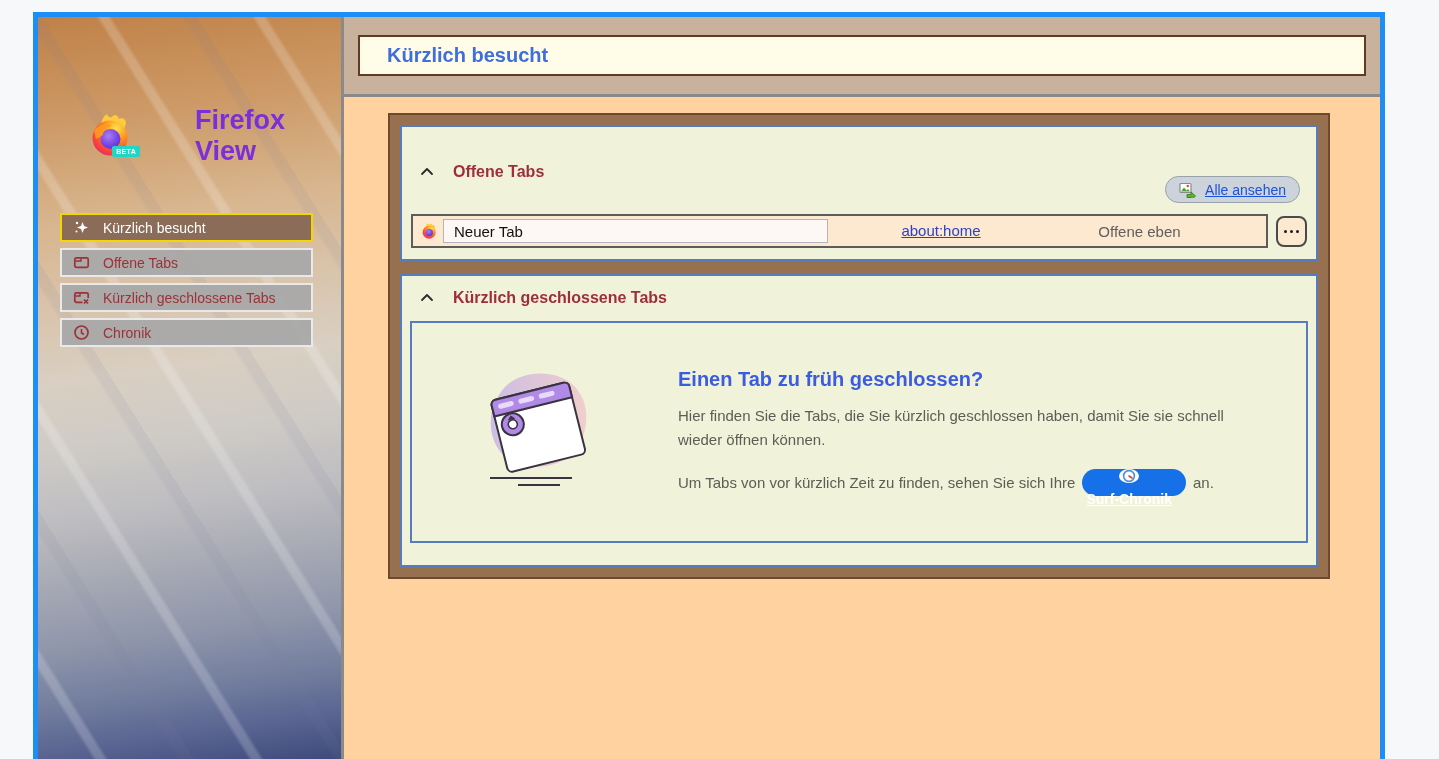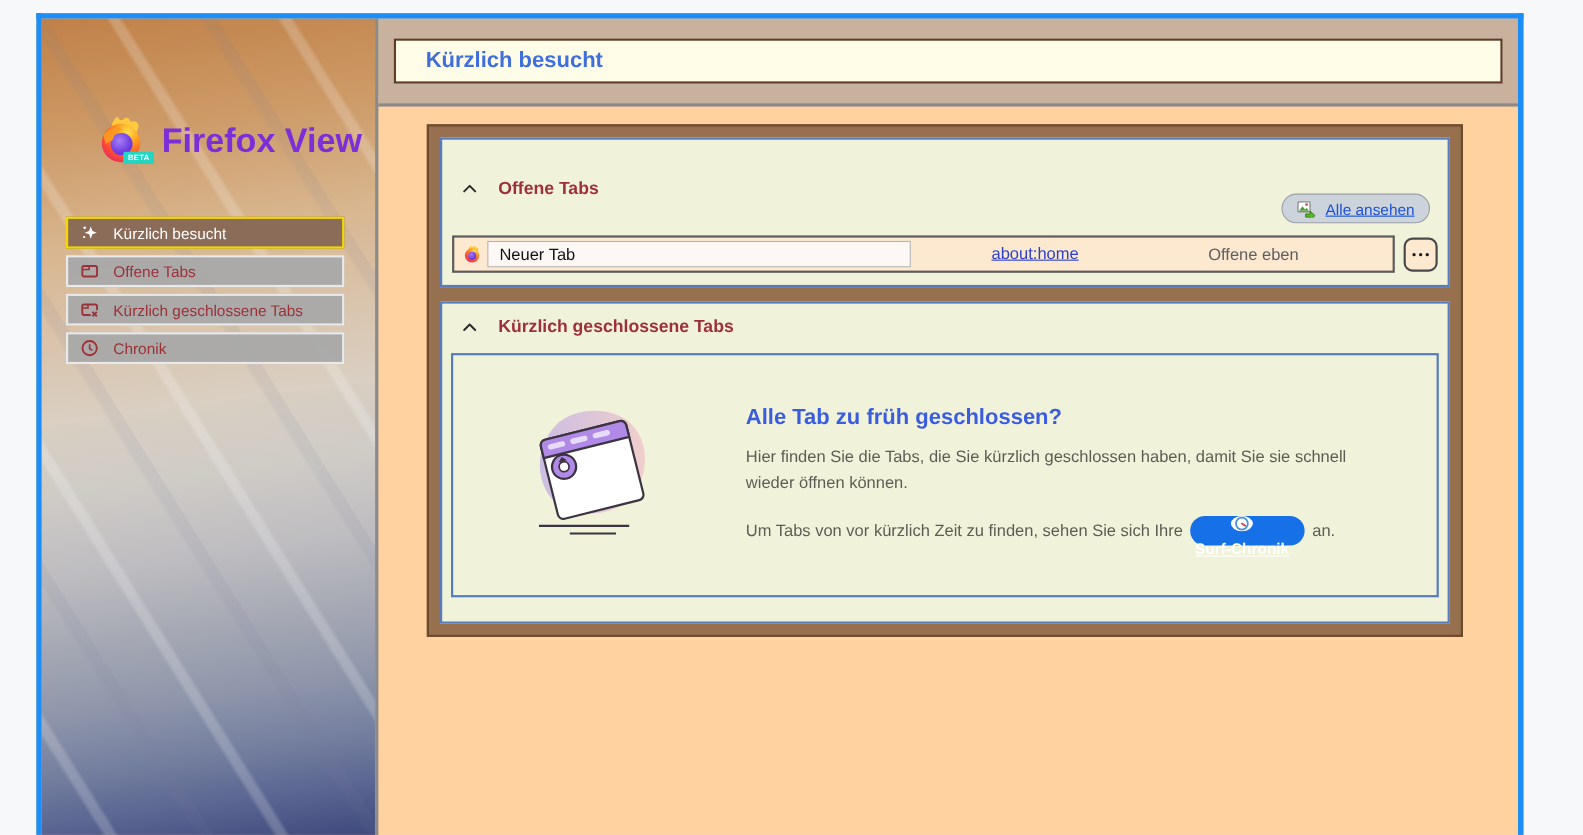--- a/index.html
+++ b/index.html
@@ -26,21 +26,21 @@
         #d9cfc2 47%, #cecbc6 56%, #bdbcc0 65%, #a6a9b4 73%,
         #8f96ab 81%, #747f9f 88%, #5a6592 94%, #3e4a7c 100%);
   }
   .brand { display:flex; align-items:center; gap:13px; margin:88px 0 0 50px; }
   .logo-wrap { position:relative; width:46px; height:46px; }
   .beta-badge {
     position:absolute; right:-6px; bottom:2px;
     background:#23d6c3; color:#fff; font-size:7px; font-weight:bold;
     padding:2px 4px; border-radius:2px; letter-spacing:.3px;
   }
-  .brand-title { color:#7b2fd9; font-size:31px; font-weight:bold; }
+  .brand-title { color:#7b2fd9; font-size:27px; font-weight:bold;margin-left:48px; }
 
   .nav { margin:46px 0 0 22px; width:253px; }
   .nav-item {
     display:flex; align-items:center; gap:13px; height:29px; padding:0 11px;
     margin-bottom:6px; border:2px solid #e9e9e9; background:rgba(169,169,169,.96);
     color:#9c3138; font-size:14px; cursor:pointer;
   }
   .nav-item.selected { background:#8a6c58; border-color:#f2d800; color:#fff; }
   .nav-icon { width:17px; height:17px; flex-shrink:0; display:block; }
 
@@ -276,21 +276,21 @@
                   <rect x="70" y="29" width="16" height="5" rx="2.5" fill="#e7dbf8"></rect>
                   <circle cx="38" cy="52" r="11" fill="#b18ae8" stroke="#3a3340" stroke-width="2"></circle>
                   <circle cx="38" cy="52" r="4.5" fill="#fff" stroke="#3a3340" stroke-width="1.6"></circle>
                   <path d="M38 43 L42 47 L34 47 Z" fill="#3a3340"></path>
                 </g>
                 <line x1="14" y1="112" x2="96" y2="112" stroke="#3a3340" stroke-width="2"></line>
                 <line x1="42" y1="119" x2="84" y2="119" stroke="#3a3340" stroke-width="2"></line>
               </svg>
             </div>
             <div class="empty-text">
-              <div class="empty-title">Alle Tab zu früh geschlossen?</div>
+              <div class="empty-title">Einen Tab zu früh geschlossen?</div>
               <p>Hier finden Sie die Tabs, die Sie kürzlich geschlossen haben, damit Sie sie schnell wieder öffnen können.</p>
               <p class="p2">
                 <span>Um Tabs von vor kürzlich Zeit zu finden, sehen Sie sich Ihre</span>
                 <button class="history-pill">
                   <span class="pill-clock">
                     <svg width="14" height="14" viewBox="0 0 14 14">
                       <circle cx="7" cy="7" r="5.4" fill="none" stroke="#4a90d9" stroke-width="1.6"></circle>
                       <path d="M7 7 L10 9" stroke="#d04545" stroke-width="1.6" stroke-linecap="round"></path>
                     </svg>
                   </span>

